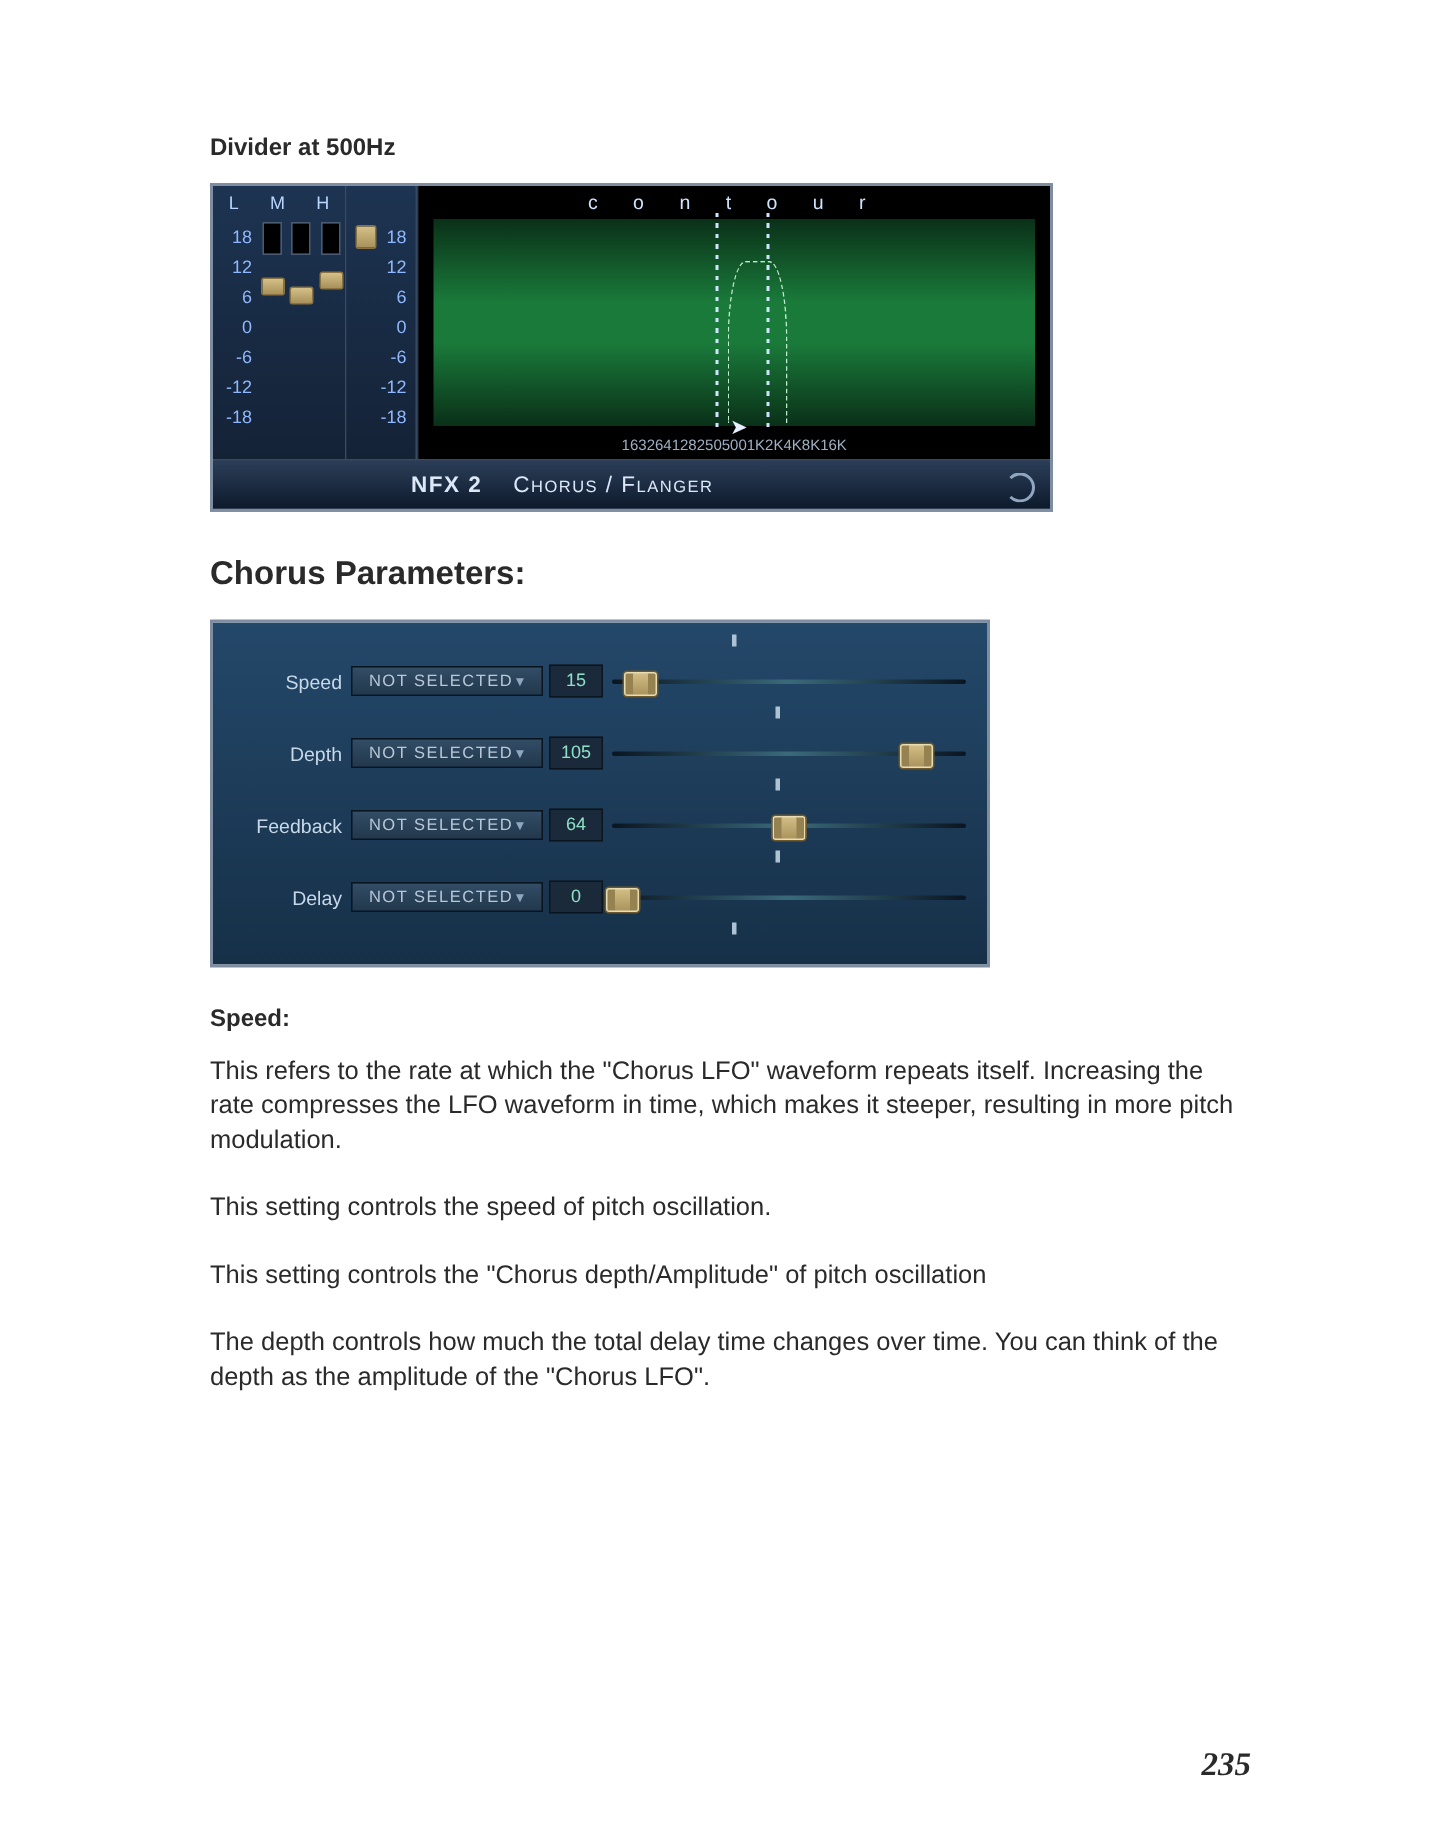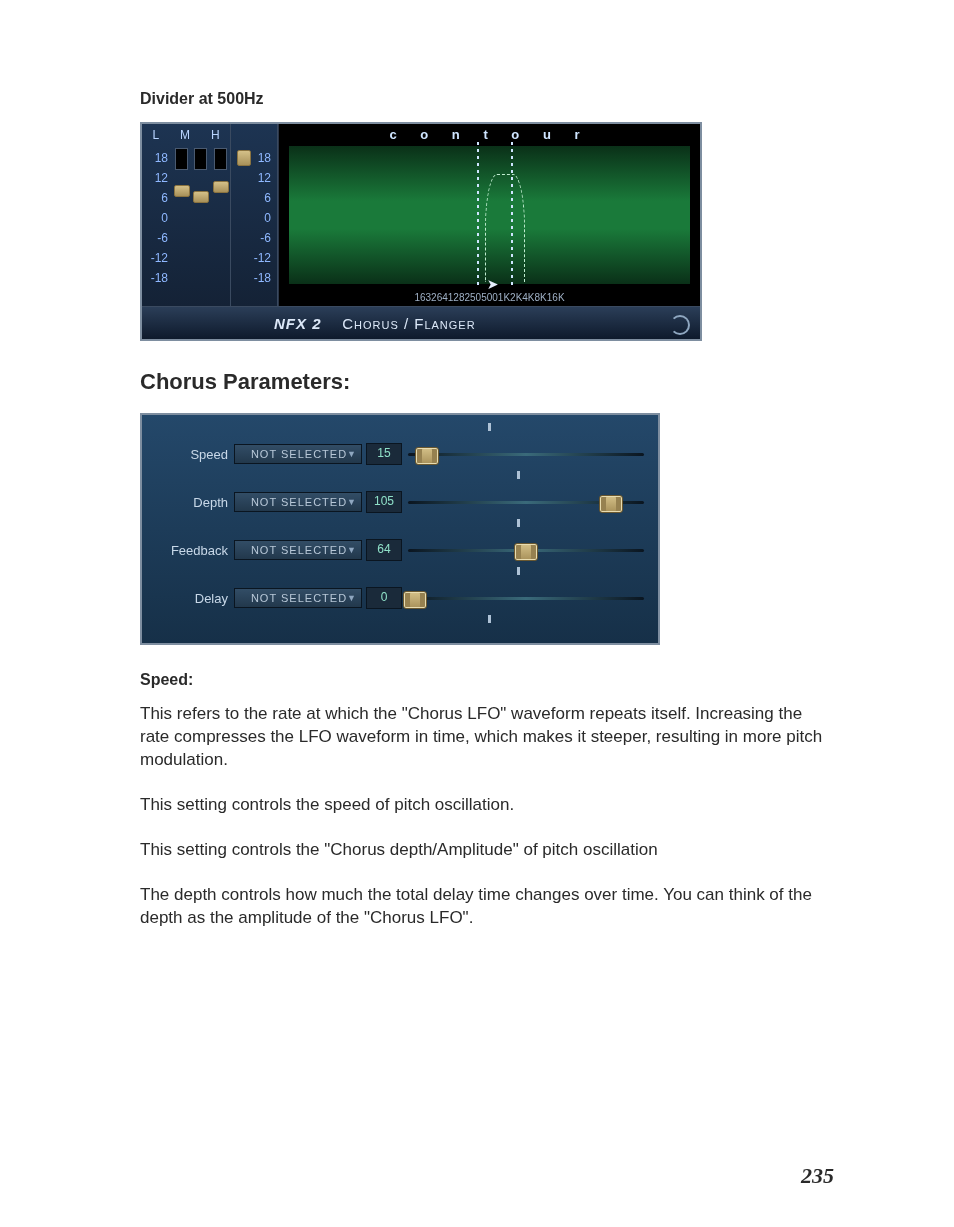--- a/index.html
+++ b/index.html
@@ -142,21 +142,20 @@
     border-left: 1px solid #2a3548;
     overflow: hidden;
   }
   .graph-title {
     position: absolute;
     top: 3px; left: 0; right: 0;
     text-align: center;
     font-size: 13px;
     letter-spacing: 10px;
     color: #cfe5ff;
-    font-weight: bold;
   }
   .graph-plot {
     position: absolute;
     top: 22px; left: 10px; right: 10px; bottom: 22px;
     background: linear-gradient(180deg, #0a3018 0%, #1a7a3a 40%, #1a7a3a 60%, #0a3018 100%);
   }
   .graph-divider {
     position: absolute;
     top: 18px; bottom: 20px;
     width: 2px;
@@ -198,21 +197,20 @@
     font-size: 15px;
     letter-spacing: 1px;
     position: relative;
   }
   .contour-bottom-title {
     margin-left: 122px;
     font-variant: small-caps;
   }
   .contour-bottom .nfx {
     font-weight: bold;
-    font-style: italic;
   }
   .reload-icon {
     position: absolute;
     right: 10px; top: 8px;
     width: 16px; height: 16px;
     border: 2px solid #8fa7c0;
     border-radius: 50%;
     border-left-color: transparent;
   }
 
@@ -250,21 +248,21 @@
     color: #c8d8e8;
     padding-right: 6px;
   }
   .param-select {
     width: 128px;
     height: 20px;
     background: linear-gradient(#324d66, #22384c);
     border: 1px solid #0a1520;
     display: flex;
     align-items: center;
-    justify-content: flex-end;
+    justify-content: center;
     padding: 0 4px 0 6px;
     font-size: 11px;
     letter-spacing: 1px;
     color: #b8c8d8;
     box-sizing: border-box;
     margin-right: 4px;
   }
   .param-select .chev {
     font-size: 9px;
     color: #8fa7c0;

